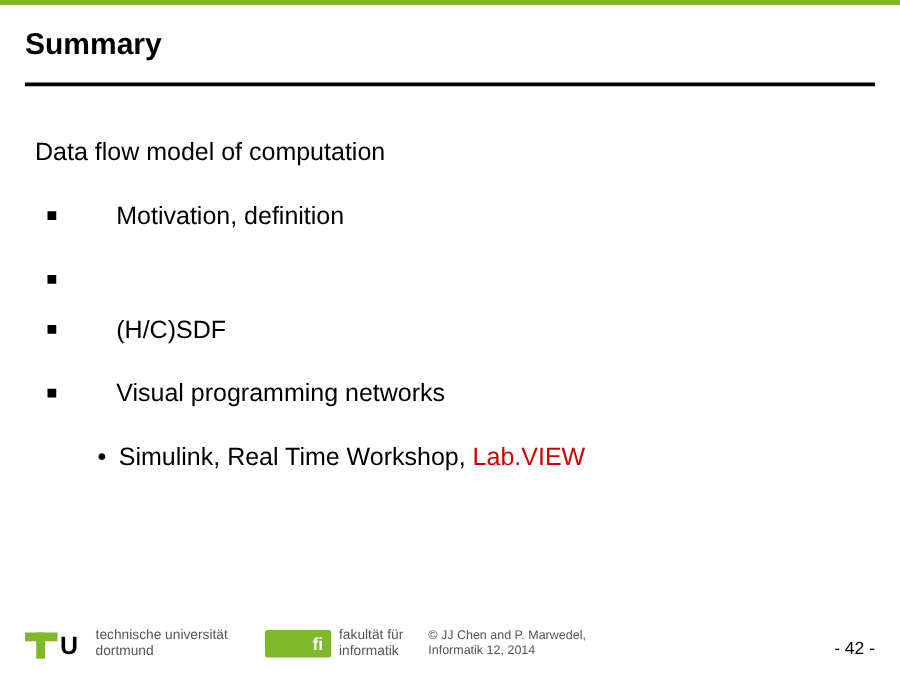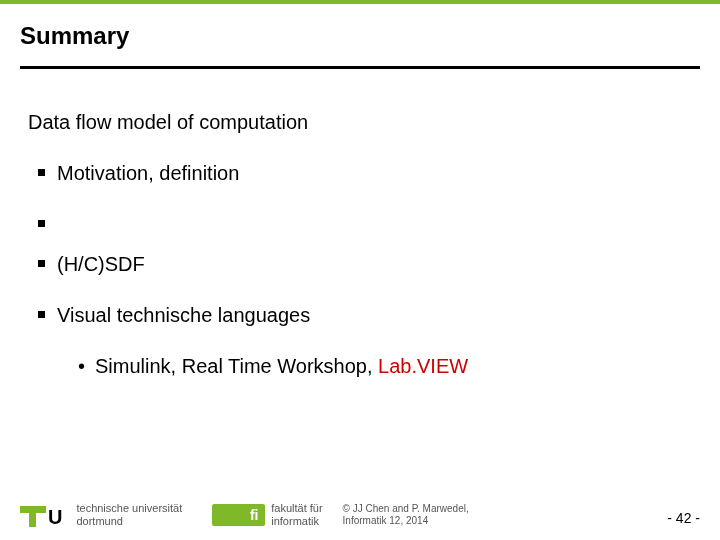--- a/index.html
+++ b/index.html
@@ -39,20 +39,21 @@
     font-size: 20px;
     line-height: 1.35;
   }
   .intro {
     margin-bottom: 24px;
   }
   .bullet {
     display: flex;
     align-items: flex-start;
     margin: 0 0 24px 10px;
+    gap: 36px;
   }
   .bullet .sq {
     width: 7px;
     height: 7px;
     background: #000;
     margin-top: 9px;
     margin-right: 12px;
     flex: 0 0 auto;
   }
   .sub-bullet {
@@ -181,21 +182,21 @@
     </div>
     <div class="bullet">
       <div class="sq"></div>
     </div>
     <div class="bullet">
       <div class="sq"></div>
       <div>(H/C)SDF</div>
     </div>
     <div class="bullet">
       <div class="sq"></div>
-      <div>Visual technische languages</div>
+      <div>Visual programming networks</div>
     </div>
 
     <div class="sub-bullet">
       <div class="dot">•</div>
       <div>
         <span>Simulink, Real Time Workshop, </span><span class="red">Lab.VIEW</span>
       </div>
     </div>
   </div>
 

